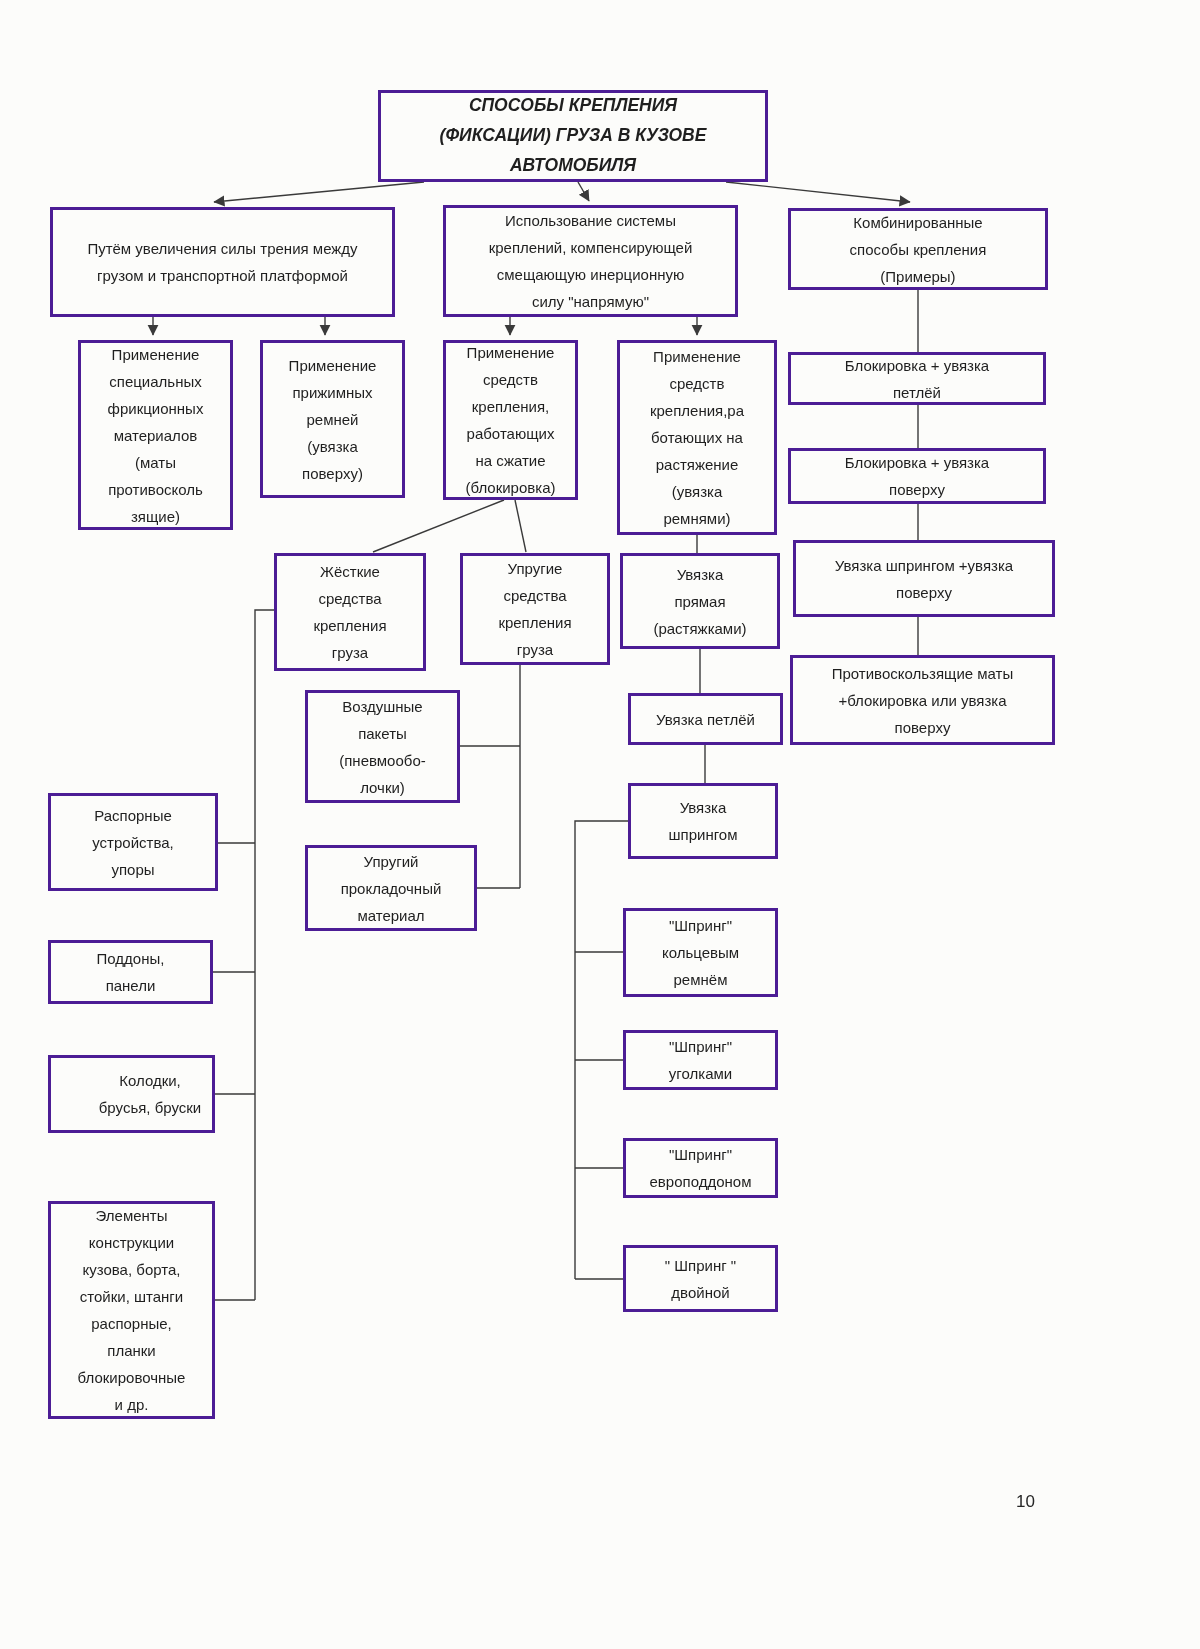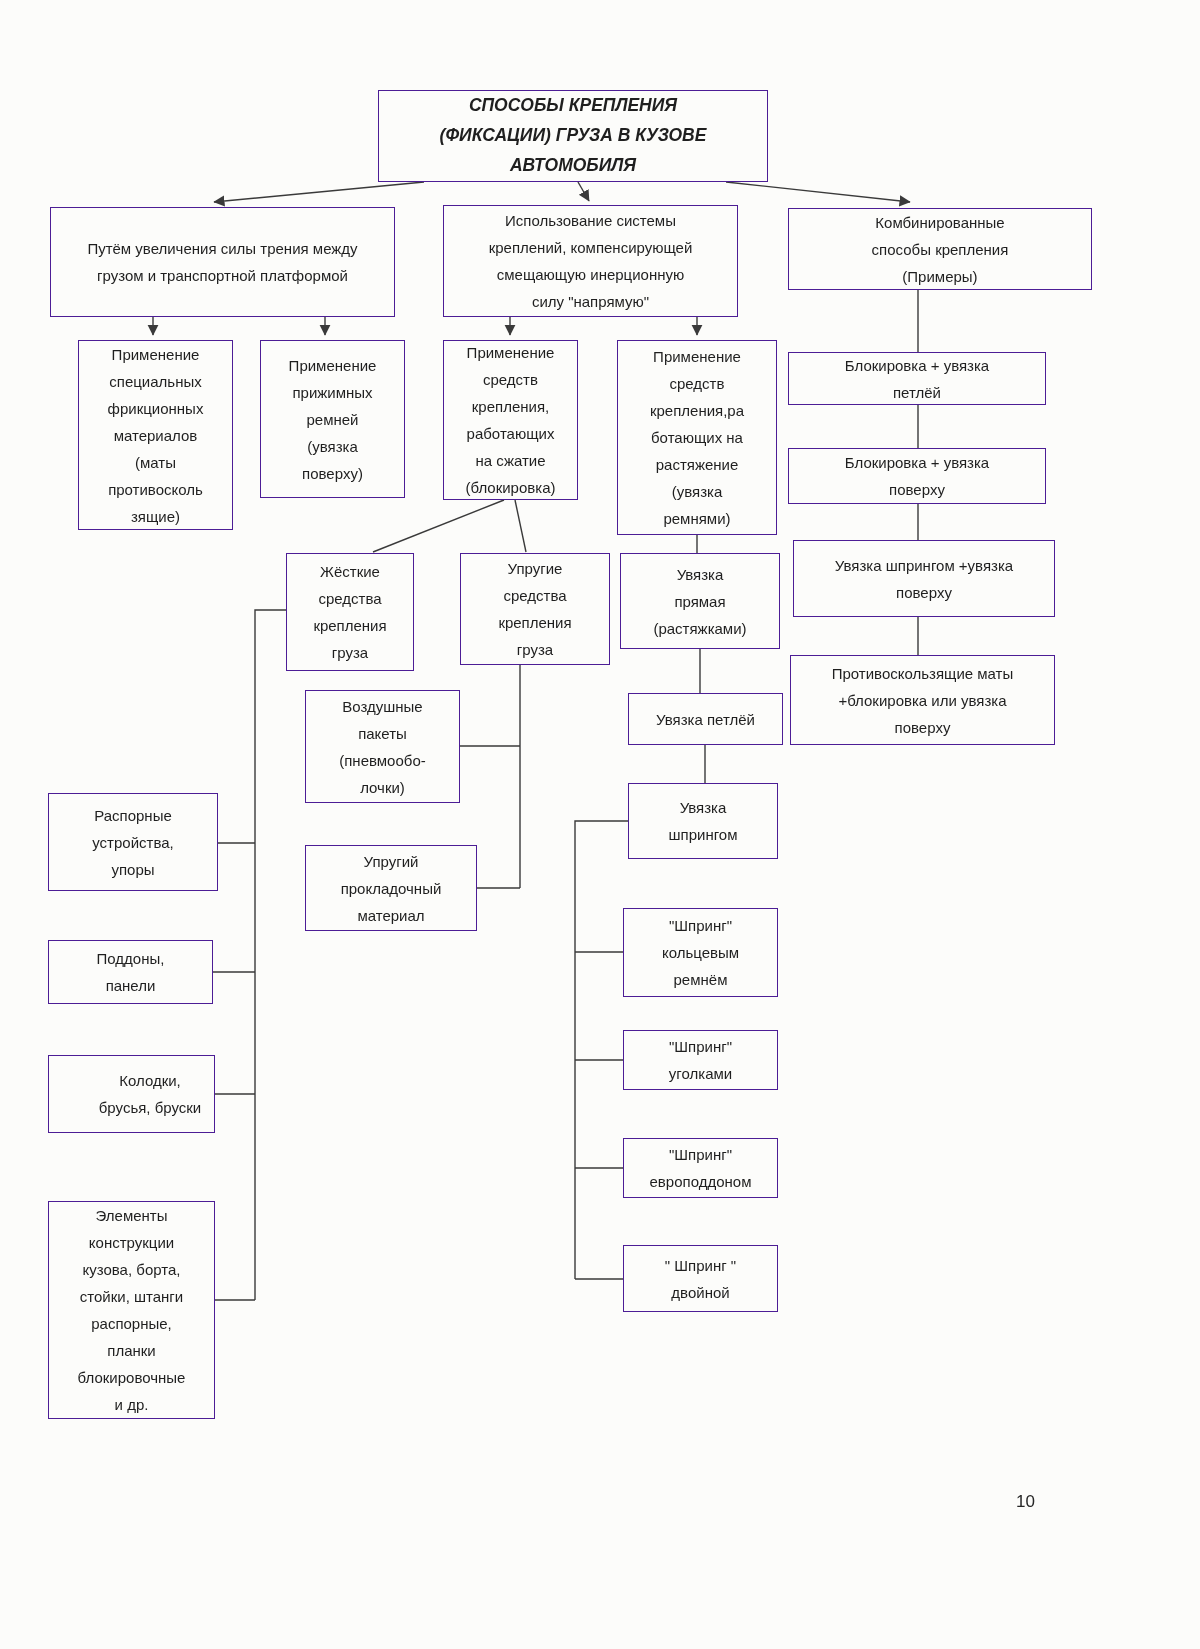--- a/index.html
+++ b/index.html
@@ -19,21 +19,21 @@
     width: 1200px; height: 1649px;
   }
   .connectors line, .connectors path {
     stroke: #3a3a3a;
     stroke-width: 1.4;
     fill: none;
   }
   .node {
     position: absolute;
     box-sizing: border-box;
-    border: 1px solid #4c1d95;
+    border: 3px solid #4c1d95;
     background: #fcfcfa;
     display: flex;
     align-items: center;
     justify-content: center;
     text-align: center;
     white-space: pre-line;
     font-size: 15px;
     line-height: 1.8;
     padding: 2px 5px;
   }
@@ -103,21 +103,21 @@
 грузом и транспортной платформой</span>
   </div>
 
   <div class="node" style="left:443px; top:205px; width:295px; height:112px;">
     <span>Использование системы
 креплений, компенсирующей
 смещающую инерционную
 силу "напрямую"</span>
   </div>
 
-  <div class="node" style="left:788px; top:208px; width:304px; height:82px;">
+  <div class="node" style="left:788px; top:208px; width:260px; height:82px;">
     <span>Комбинированные
 способы крепления
 (Примеры)</span>
   </div>
 
   <div class="node" style="left:78px; top:340px; width:155px; height:190px;">
     <span>Применение
 специальных
 фрикционных
 материалов
@@ -167,21 +167,21 @@
     <span>Увязка шпрингом +увязка
 поверху</span>
   </div>
 
   <div class="node" style="left:790px; top:655px; width:265px; height:90px;">
     <span>Противоскользящие маты
 +блокировка или увязка
 поверху</span>
   </div>
 
-  <div class="node" style="left:286px; top:553px; width:128px; height:118px;justify-content:center;">
+  <div class="node" style="left:274px; top:553px; width:152px; height:118px;justify-content:center;">
     <span>Жёсткие
 средства
 крепления
 груза</span>
   </div>
 
   <div class="node" style="left:460px; top:553px; width:150px; height:112px;">
     <span>Упругие
 средства
 крепления

